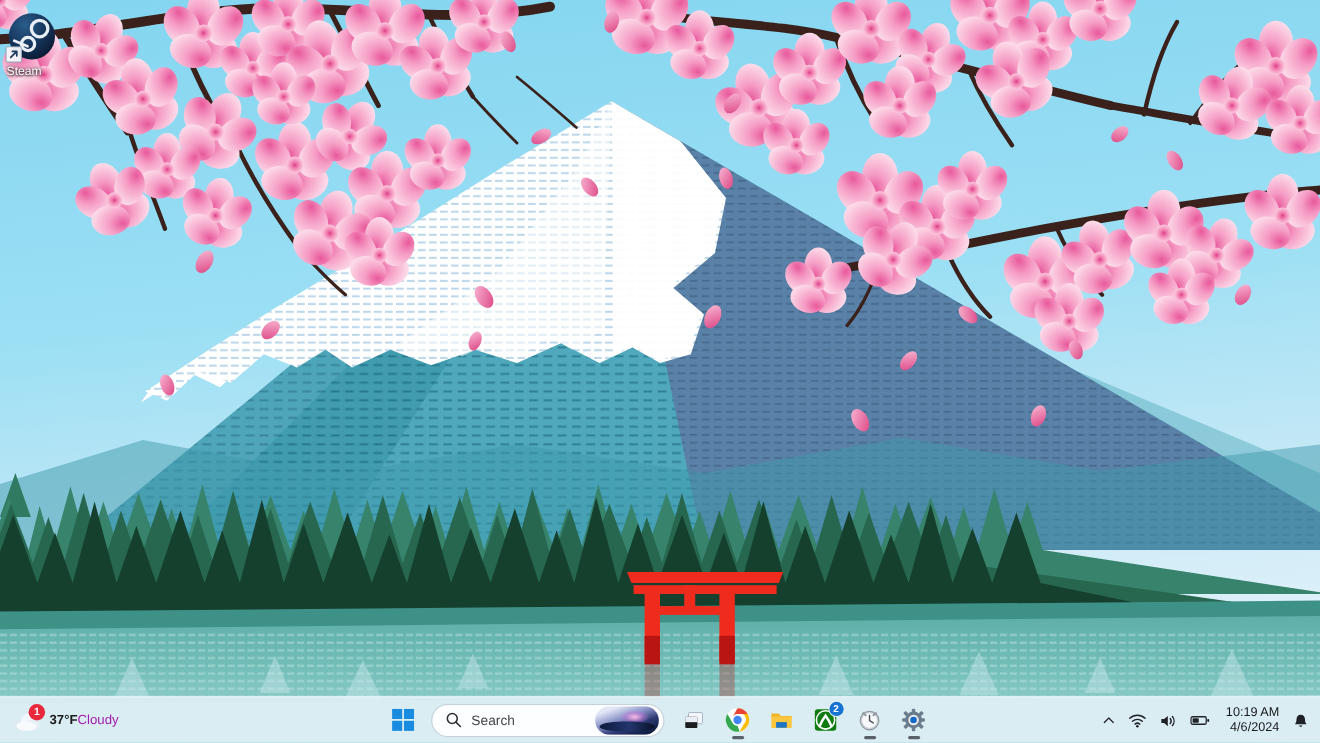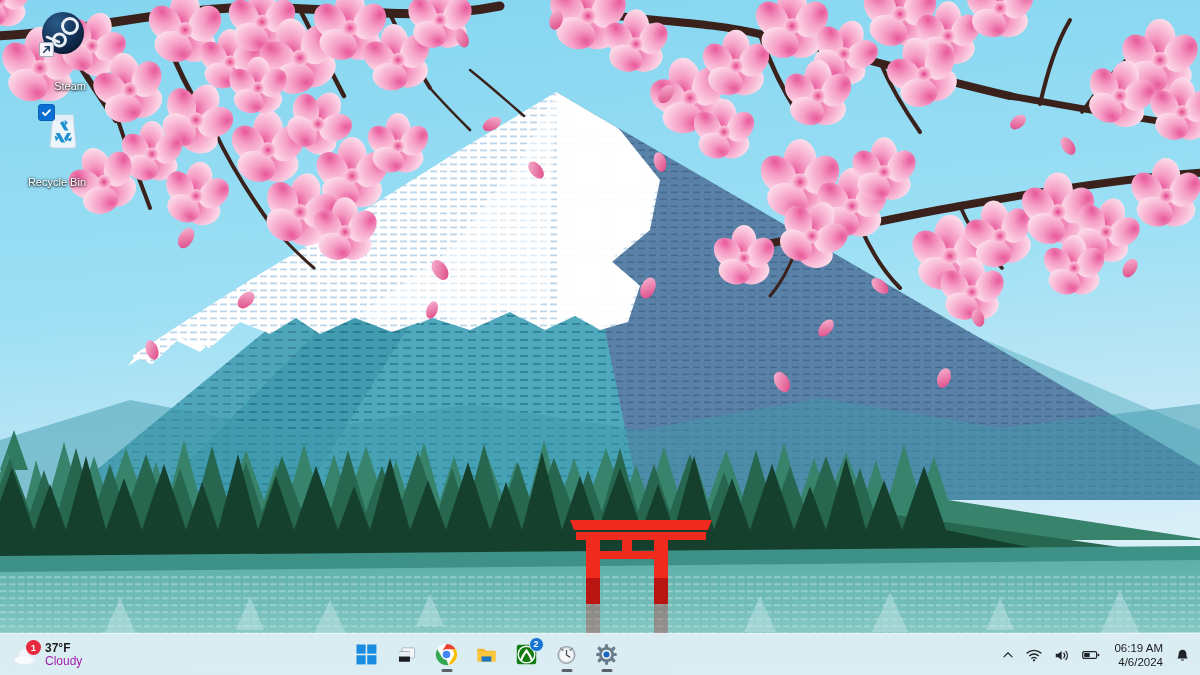--- a/index.html
+++ b/index.html
@@ -14,23 +14,22 @@
   
   #wallpaper { position:absolute; inset:0; width:1200px; height:675px; }
 
   
   .desktop-icons {
     position:absolute; top:6px; left:4px;
     width:90px; z-index:20;
   }
   .desk-icon {
     width:84px; margin-bottom:8px;
-    display:flex; flex-direction:column; align-items:flex-end;
+    display:flex; flex-direction:column; align-items:flex-start;
     padding:4px 2px 2px;
-    gap:21px;
   }
   .desk-icon .glyph { width:46px; height:46px; position:relative; }
   .desk-icon .label {
     margin-top:3px; font-size:11px; line-height:12px; color:#ffffff;
     text-align:center;
     text-shadow:0 0 3px rgba(0,0,0,.85), 0 1px 2px rgba(0,0,0,.8);
     max-width:82px; word-wrap:break-word;
   }
   .shortcut-arrow {
     position:absolute; left:-1px; bottom:-1px; width:15px; height:15px;
@@ -65,21 +64,21 @@
   }
   .weather-icon { position:relative; width:26px; height:24px; flex:0 0 26px; }
   .weather-badge {
     position:absolute; right:-3px; top:-3px;
     min-width:15px; height:15px; padding:0 3px;
     background:#e8283c; border-radius:8px;
     color:#fff; font-size:9.5px; font-weight:700;
     display:flex; align-items:center; justify-content:center;
     line-height:1;
   }
-  .weather-text { display:flex; flex-direction:column; line-height:1.12; }
+  .weather-text { display:flex; flex-direction:row; line-height:1.12; }
   .weather-temp { font-size:12px; color:#1b1b1b; font-weight:600; }
   .weather-cond { font-size:12px; color:#a21caf; }
 
   
   .tb-center {
     position:absolute; left:0; right:0; margin:0 auto;
     width:505px; height:42px;
     display:flex; align-items:center; gap:2px;
   }
   .tb-btn {
@@ -432,44 +431,20 @@
       </svg>
       <span class="shortcut-arrow">
         <svg viewBox="0 0 12 12">
             <path d="M3 9 L9 3 M9 3 H4.6 M9 3 V7.4" stroke="#1b3a5c" stroke-width="1.7" fill="none" stroke-linecap="round"></path>
           </svg>
       </span>
     </div>
     <div class="label">Steam</div>
   </div>
 
-  <div class="desk-icon">
-    <div class="glyph">
-      <svg viewBox="0 0 46 46" width="46" height="46">
-        <path d="M13 9 h20 l3 30 a3 3 0 0 1 -3 3 H13 a3 3 0 0 1 -3 -3 Z" fill="#f2f7fb" stroke="#c3d4e2" stroke-width="1.1" opacity=".95"></path>
-        <path d="M13 9 h20 l1 6 H12 Z" fill="#e3edf5"></path>
-        <g fill="#1e8fd0">
-          <path d="M23 15 l5.5 9.5 h-4 l-4.5 -7.8 z"></path>
-          <path d="M31 27 l-5 9 l-2 -3.4 l3.2 -5.6 z"></path>
-          <path d="M15.5 27 l5.6 9.6 h4 l-5.4 -9.6 z"></path>
-        </g>
-        <g fill="#1e8fd0">
-          <path d="M24.6 13.8 l3.4 3 l-3.4 3 z"></path>
-          <path d="M32 31 l-1.2 4.4 l-4.2 -1.6 z"></path>
-          <path d="M14.6 29.6 l4 2.2 l-2.6 3.6 z"></path>
-        </g>
-      </svg>
-      <span class="sel-check">
-        <svg viewBox="0 0 12 12">
-            <path d="M2.2 6.3 L4.7 8.8 L9.8 3.4" stroke="#ffffff" stroke-width="2" fill="none" stroke-linecap="round" stroke-linejoin="round"></path>
-          </svg>
-      </span>
-    </div>
-    <div class="label">Recycle Bin</div>
-  </div>
 
 </div>
 
 <div id="taskbar">
 
   <div class="weather">
     <div class="weather-icon">
       <svg viewBox="0 0 28 26" width="26" height="24">
         <ellipse cx="9" cy="16.5" rx="8" ry="6" fill="#dfe9f2"></ellipse>
         <ellipse cx="16" cy="13" rx="8.5" ry="7" fill="#f2f7fb"></ellipse>
@@ -488,20 +463,28 @@
 
     <div class="tb-btn">
       <svg viewBox="0 0 22 22" width="21" height="21">
         <rect x="0.5" y="0.5" width="9.6" height="9.6" fill="#1a8ce0"></rect>
         <rect x="11.8" y="0.5" width="9.6" height="9.6" fill="#1a8ce0"></rect>
         <rect x="0.5" y="11.8" width="9.6" height="9.6" fill="#1a8ce0"></rect>
         <rect x="11.8" y="11.8" width="9.6" height="9.6" fill="#1a8ce0"></rect>
       </svg>
     </div>
 
+    <div class="search-box">
+      <svg viewBox="0 0 18 18" width="15" height="15">
+        <circle cx="7.4" cy="7.4" r="5.4" fill="none" stroke="#2b2f33" stroke-width="1.7"></circle>
+        <path d="M11.4 11.4 L16.2 16.2" stroke="#2b2f33" stroke-width="1.7" stroke-linecap="round"></path>
+      </svg>
+      <span class="ph">Search</span>
+      <span class="search-thumb"></span>
+    </div>
 
     <div class="tb-btn">
       <svg viewBox="0 0 26 26" width="22" height="22">
         <rect x="7" y="4.5" width="15" height="12" rx="1" fill="#f4f7fa" stroke="#9fb1c2" stroke-width="1"></rect>
         <rect x="3.5" y="9" width="13" height="12" rx="1" fill="#1b1d21"></rect>
         <rect x="3.5" y="9" width="13" height="5.8" fill="#e9eff5"></rect>
       </svg>
     </div>
 
     <div class="tb-btn">
@@ -593,21 +576,21 @@
 
     <div class="tray-btn">
       <svg viewBox="0 0 20 12" width="18" height="12">
         <rect x="0.8" y="2.2" width="15.4" height="7.6" rx="1.6" fill="none" stroke="#1f2226" stroke-width="1.3"></rect>
         <rect x="2.4" y="3.8" width="6.2" height="4.4" rx="0.7" fill="#1f2226"></rect>
         <rect x="17.2" y="4.6" width="2" height="2.8" rx="0.8" fill="#1f2226"></rect>
       </svg>
     </div>
 
     <div class="tray-clock">
-      <span>06:19 AM</span>
+      <span>10:19 AM</span>
       <span>4/6/2024</span>
     </div>
 
     <div class="tray-btn">
       <svg viewBox="0 0 18 18" width="15" height="15">
         <path d="M9 2 C 6.1 2 4.4 4 4.4 6.8 C 4.4 10.2 3.4 11.6 2.6 12.6 h12.8
                  C 14.6 11.6 13.6 10.2 13.6 6.8 C 13.6 4 11.9 2 9 2 Z" fill="#1f2226"></path>
         <path d="M7.1 13.9 a1.95 1.95 0 0 0 3.8 0 z" fill="#1f2226"></path>
       </svg>
     </div>

